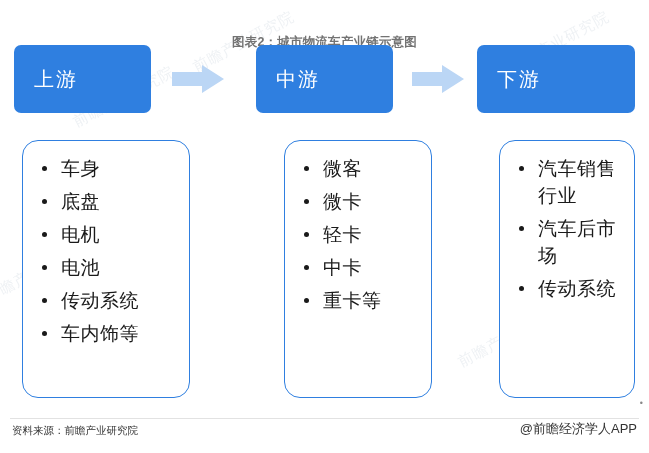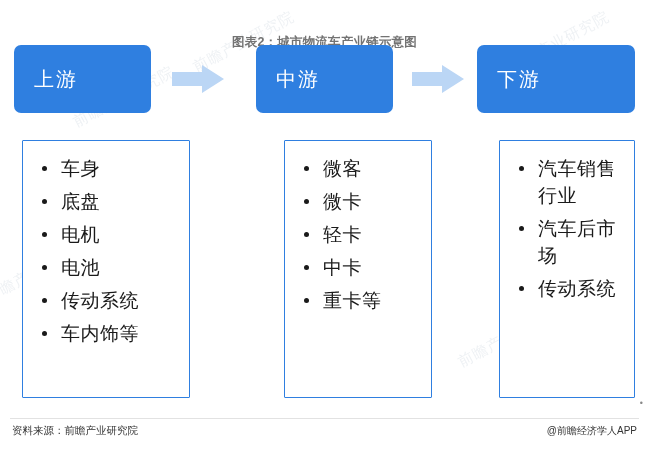--- a/index.html
+++ b/index.html
@@ -92,21 +92,21 @@
     height: 28px;
   }
   #arrow0 { left: 172px; }
   #arrow1 { left: 412px; }
 
   
   .body-box {
     position: absolute;
     background: #ffffff;
     border: 1.4px solid #2f7fe0;
-    border-radius: 1px;
+    border-radius: 16px;
     box-sizing: border-box;
     padding: 14px 10px 10px 16px;
   }
   #body0 { left: 22px;  top: 140px; width: 168px; height: 258px; }
   #body1 { left: 284px; top: 140px; width: 148px; height: 258px; }
   #body2 { left: 499px; top: 140px; width: 136px; height: 258px; }
 
   ul.items {
     list-style: none;
     margin: 0;
@@ -136,21 +136,21 @@
     position: absolute;
     left: 12px;
     bottom: 15px;
     font-size: 10.5px;
     color: #333333;
   }
   .footer-right {
     position: absolute;
     right: 12px;
     bottom: 15px;
-    font-size: 10px;
+    font-size: 13px;
     color: #333333;
   }
   .footer-rule {
     position: absolute;
     left: 10px;
     right: 10px;
     bottom: 34px;
     height: 0;
     border-top: 1px solid #e2e2e2;
   }

